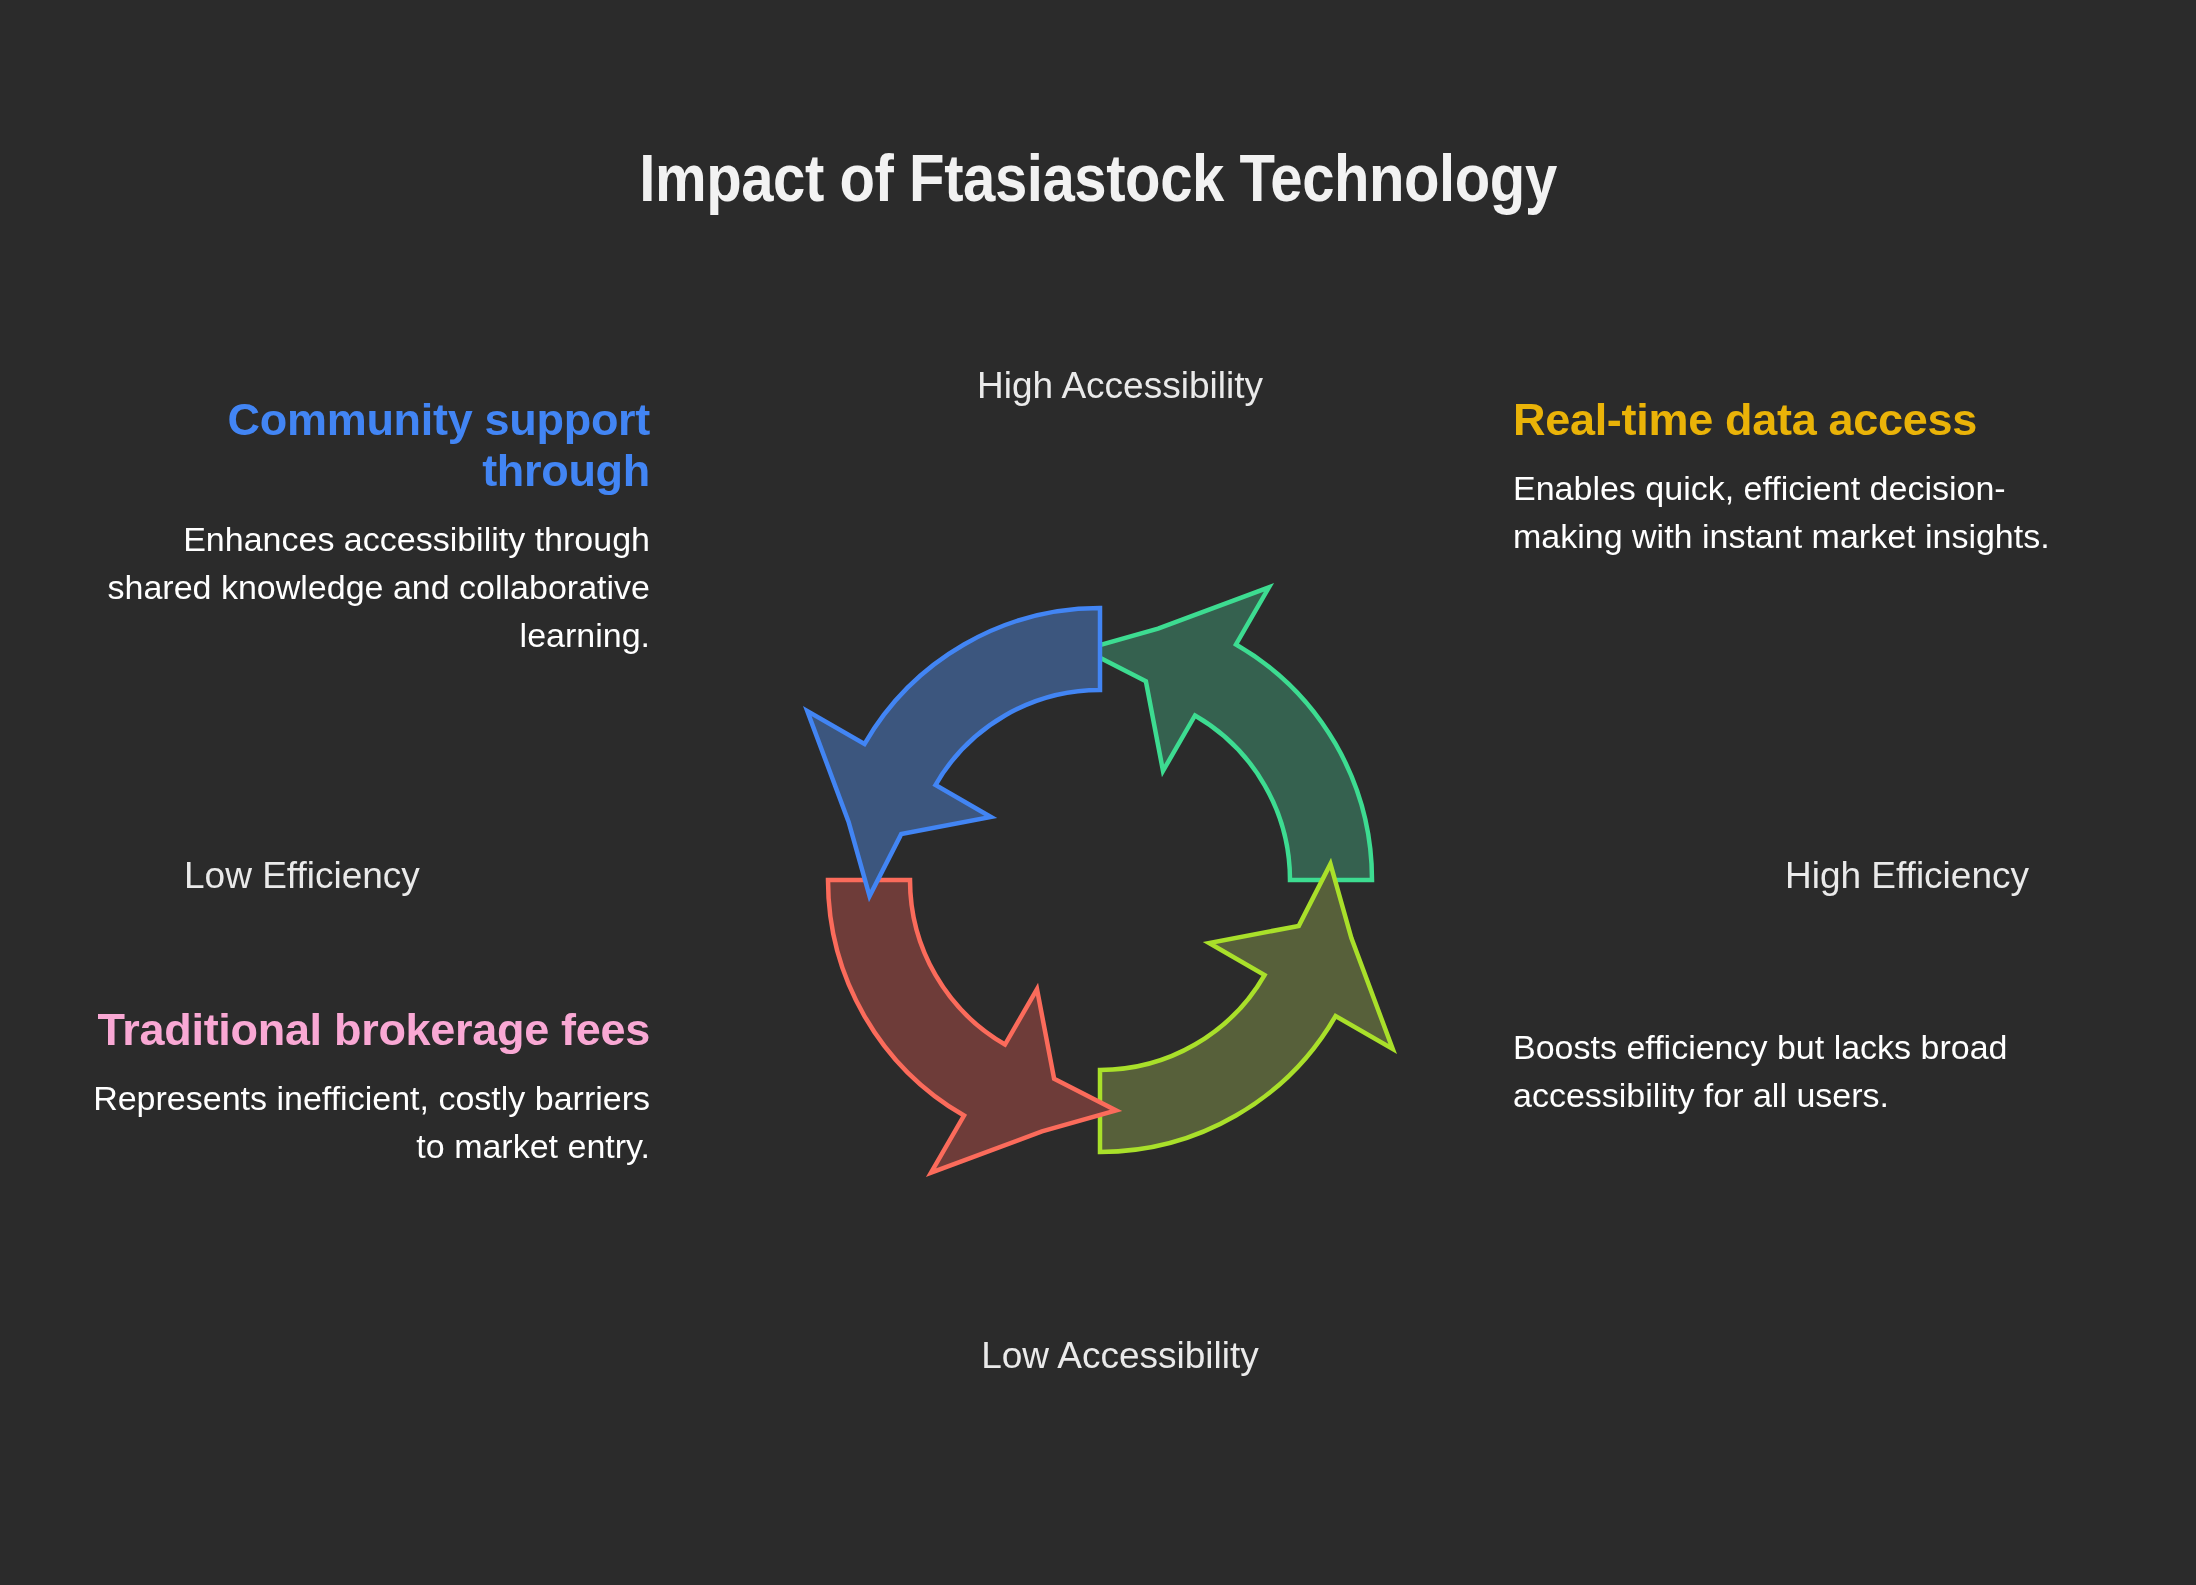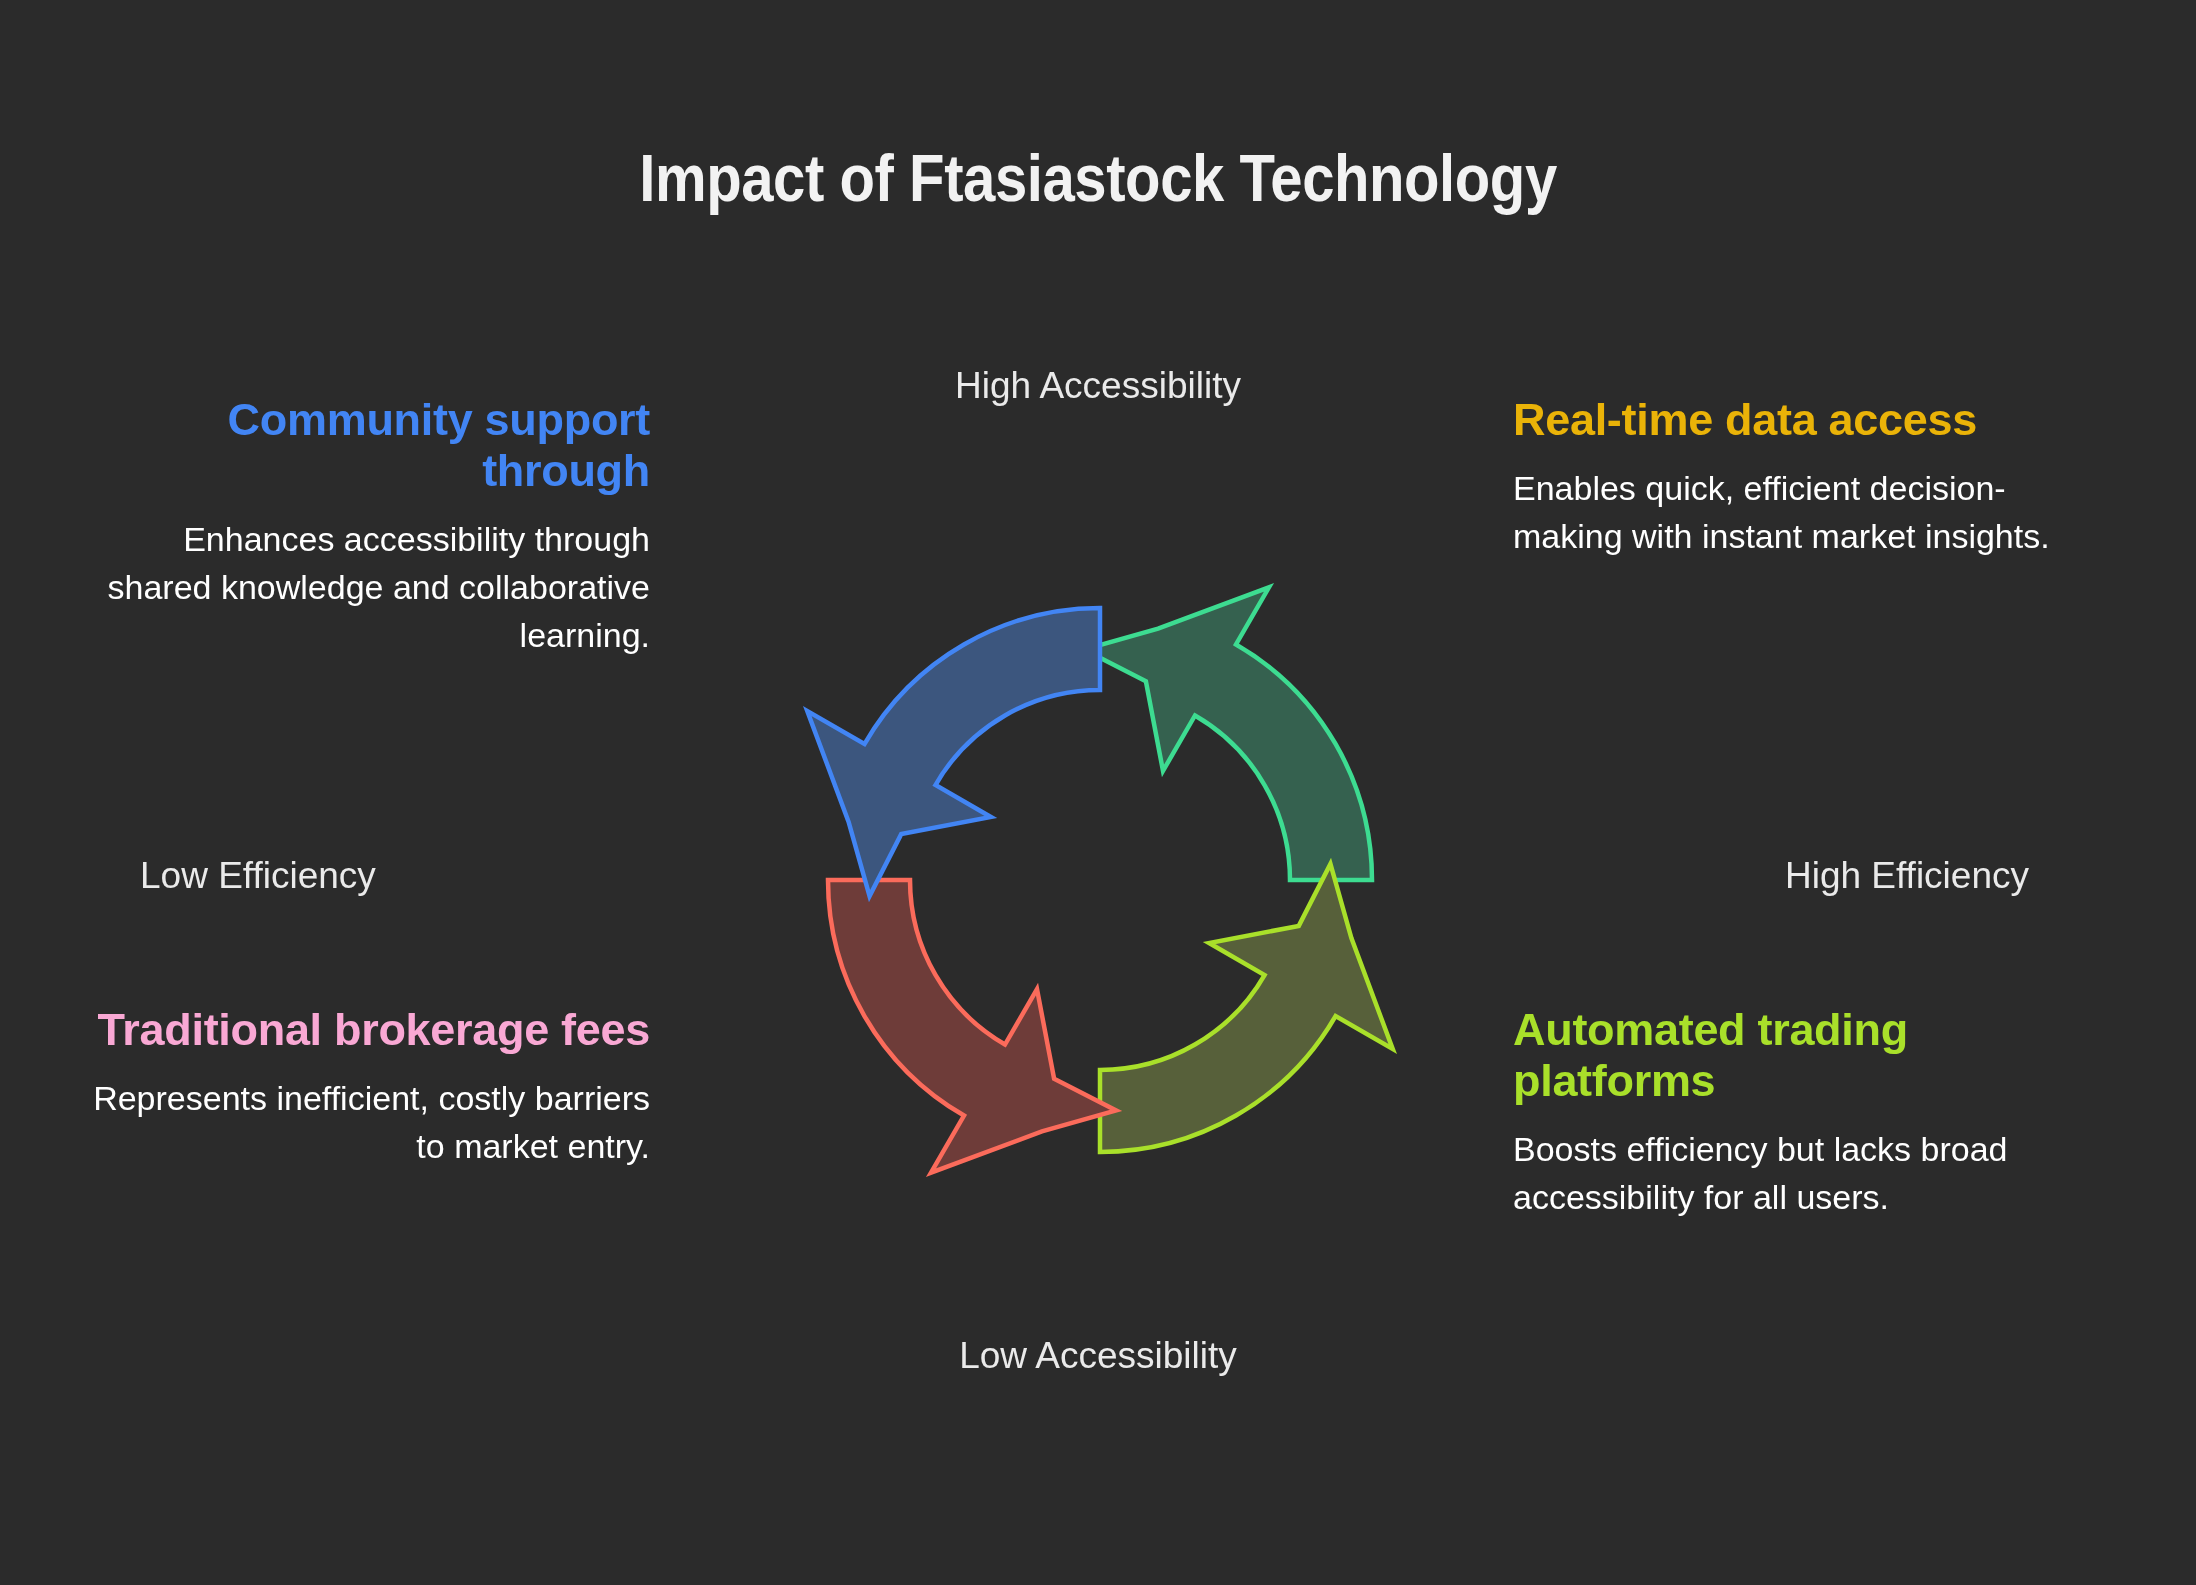--- a/index.html
+++ b/index.html
@@ -21,20 +21,21 @@
   }
 
   
   #ring-wrap { position:absolute; left:690px; top:470px; width:820px; height:820px; }
   #ring-wrap svg { display:block; width:820px; height:820px; overflow:visible; }
 
   
   .axis-label {
     position:absolute; color:#eaeaea; font-size:37px; font-weight:400;
     white-space:nowrap;
+    padding-left:44px;
   }
   #axis-top    { left:0; top:365px; width:2196px; text-align:center; }
   #axis-bottom { left:0; top:1335px; width:2196px; text-align:center; }
   #axis-left   { left:140px; top:855px; }
   #axis-right  { right:156px; top:855px; }
 
   
   .quad { position:absolute; width:560px; }
   .quad .q-head {
     font-size:45px; font-weight:bold; line-height:1.13; letter-spacing:-0.3px;
@@ -81,17 +82,16 @@
     <div class="q-head" style="color: #eab308;">Real-time data access</div>
     <div class="q-body">Enables quick, efficient decision-making with instant market insights.</div>
   </div>
 
   <div class="quad" id="quad-bl">
     <div class="q-head" style="color: #f9a8d4;">Traditional brokerage fees</div>
     <div class="q-body">Represents inefficient, costly barriers to market entry.</div>
   </div>
 
   <div class="quad" id="quad-br">
-    <div class="q-head" style="color: rgb(169, 224, 42);">Automated trading platforms</div>
     <div class="q-body">Boosts efficiency but lacks broad accessibility for all users.</div>
   </div>
 
 </div>
 
 </body></html>

